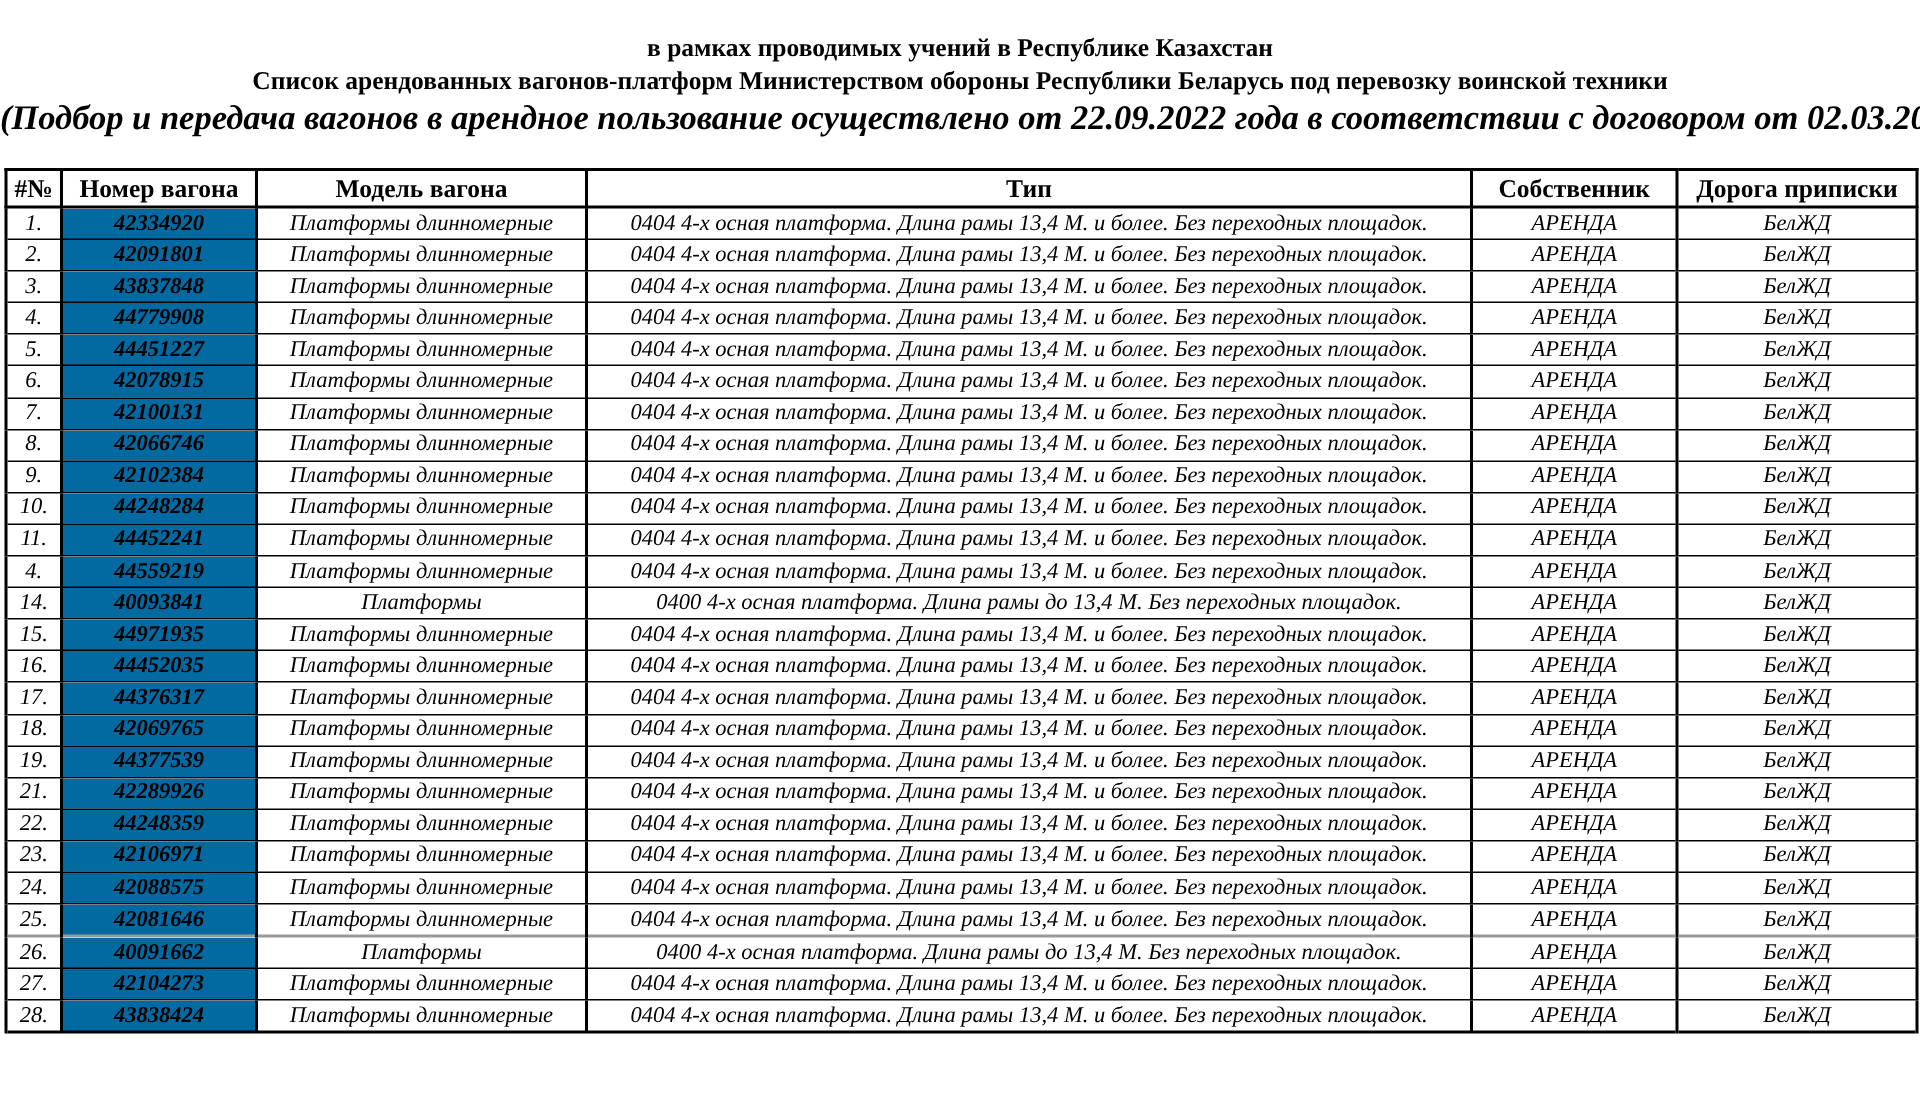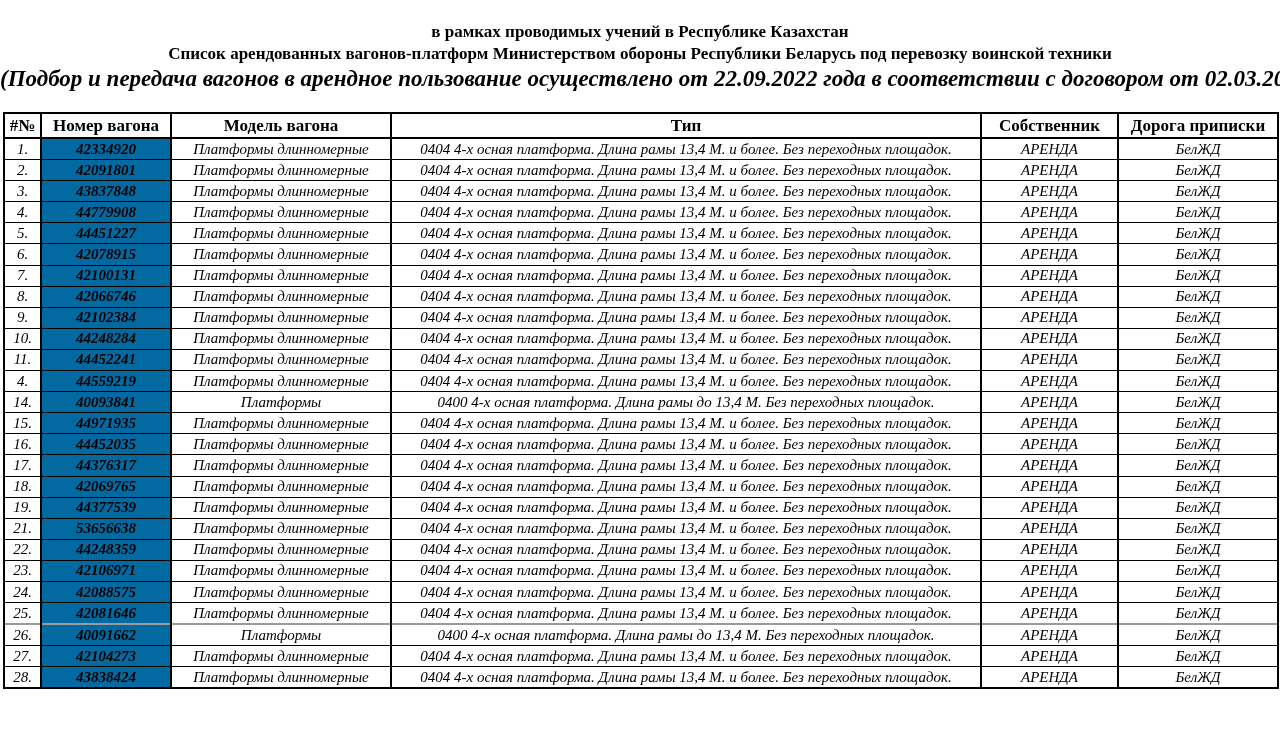--- a/index.html
+++ b/index.html
@@ -239,21 +239,21 @@
       <tr>
         <td class="c-num">19.</td>
         <td class="c-wagon">44377539</td>
         <td class="c-model">Платформы длинномерные</td>
         <td class="c-type">0404 4-х осная платформа. Длина рамы 13,4 М. и более. Без переходных площадок.</td>
         <td class="c-owner">АРЕНДА</td>
         <td class="c-road">БелЖД</td>
       </tr>
       <tr>
         <td class="c-num">21.</td>
-        <td class="c-wagon">53656638</td>
+        <td class="c-wagon">42289926</td>
         <td class="c-model">Платформы длинномерные</td>
         <td class="c-type">0404 4-х осная платформа. Длина рамы 13,4 М. и более. Без переходных площадок.</td>
         <td class="c-owner">АРЕНДА</td>
         <td class="c-road">БелЖД</td>
       </tr>
       <tr>
         <td class="c-num">22.</td>
         <td class="c-wagon">44248359</td>
         <td class="c-model">Платформы длинномерные</td>
         <td class="c-type">0404 4-х осная платформа. Длина рамы 13,4 М. и более. Без переходных площадок.</td>

